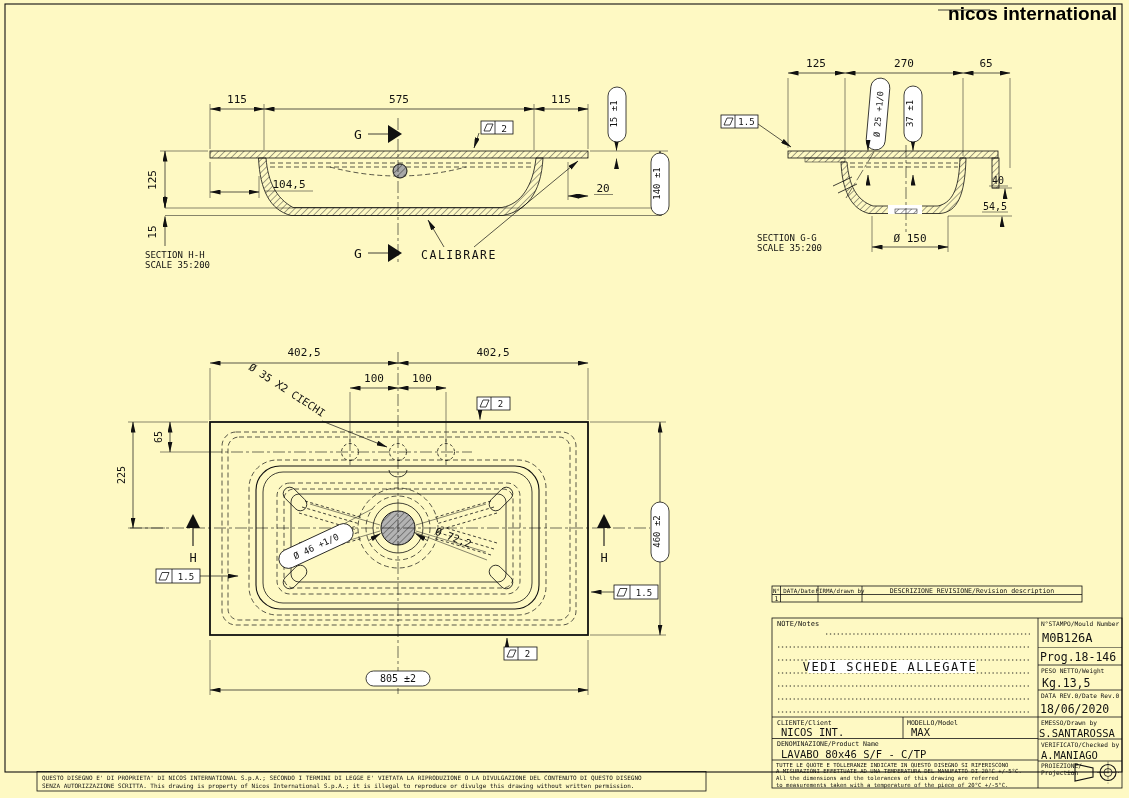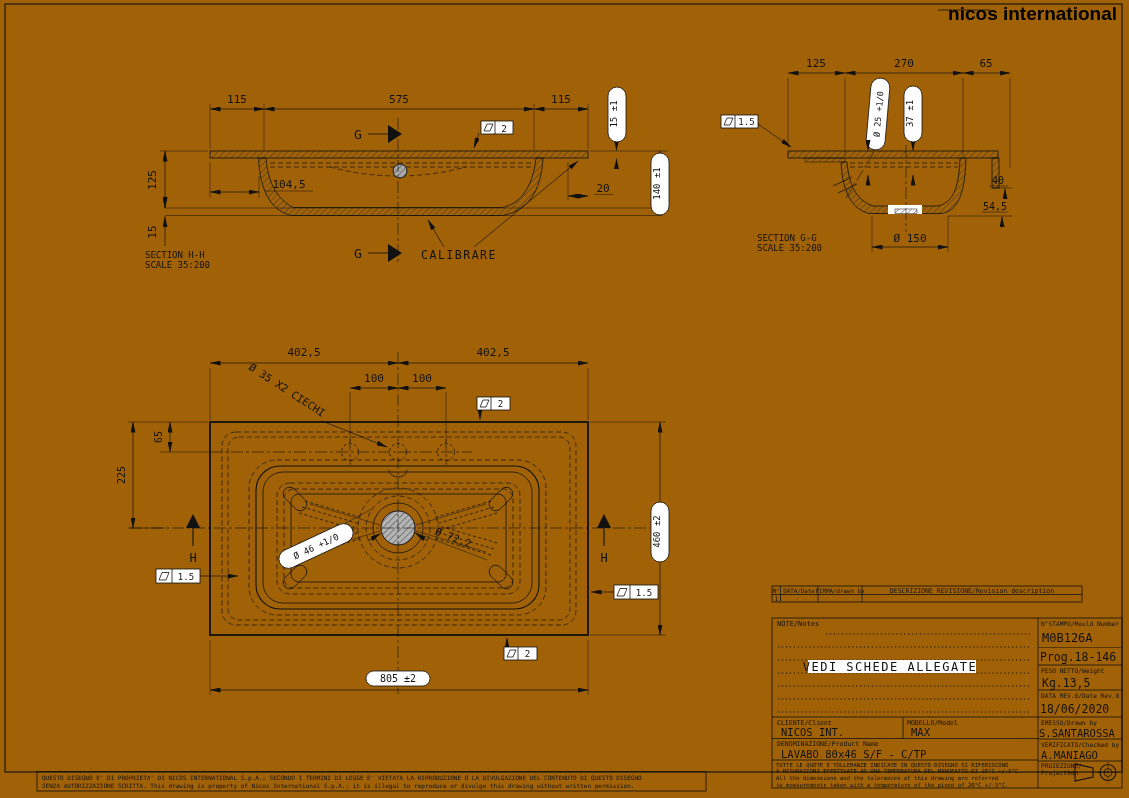--- a/index.html
+++ b/index.html
@@ -1,16 +1,16 @@
 <!DOCTYPE html>
 <html><head>
 <meta charset="utf-8">
 <style>
   html,body{margin:0;padding:0;background:#fff;}
-  .wrap{position:relative;width:1129px;height:798px;background:#a16207;overflow:hidden;}
+  .wrap{position:relative;width:1129px;height:798px;background:#fef9c3;overflow:hidden;}
   svg{display:block;}
   .ln{stroke:#111;stroke-width:.8;fill:none;}
   .thin{stroke:#111;stroke-width:.5;fill:none;}
   .med{stroke:#111;stroke-width:1.1;fill:none;}
   .thick{stroke:#111;stroke-width:1.8;fill:none;}
   .dsh{stroke:#111;stroke-width:.7;fill:none;stroke-dasharray:5,3;}
   .dsh2{stroke:#111;stroke-width:.8;fill:none;stroke-dasharray:3,2.5;}
   .cl{stroke:#111;stroke-width:.6;fill:none;stroke-dasharray:12,3,3,3;}
   .dim{stroke:#111;stroke-width:.7;fill:none;}
   .dot{stroke:#111;stroke-width:.9;fill:none;stroke-dasharray:1.3,2.6;}

